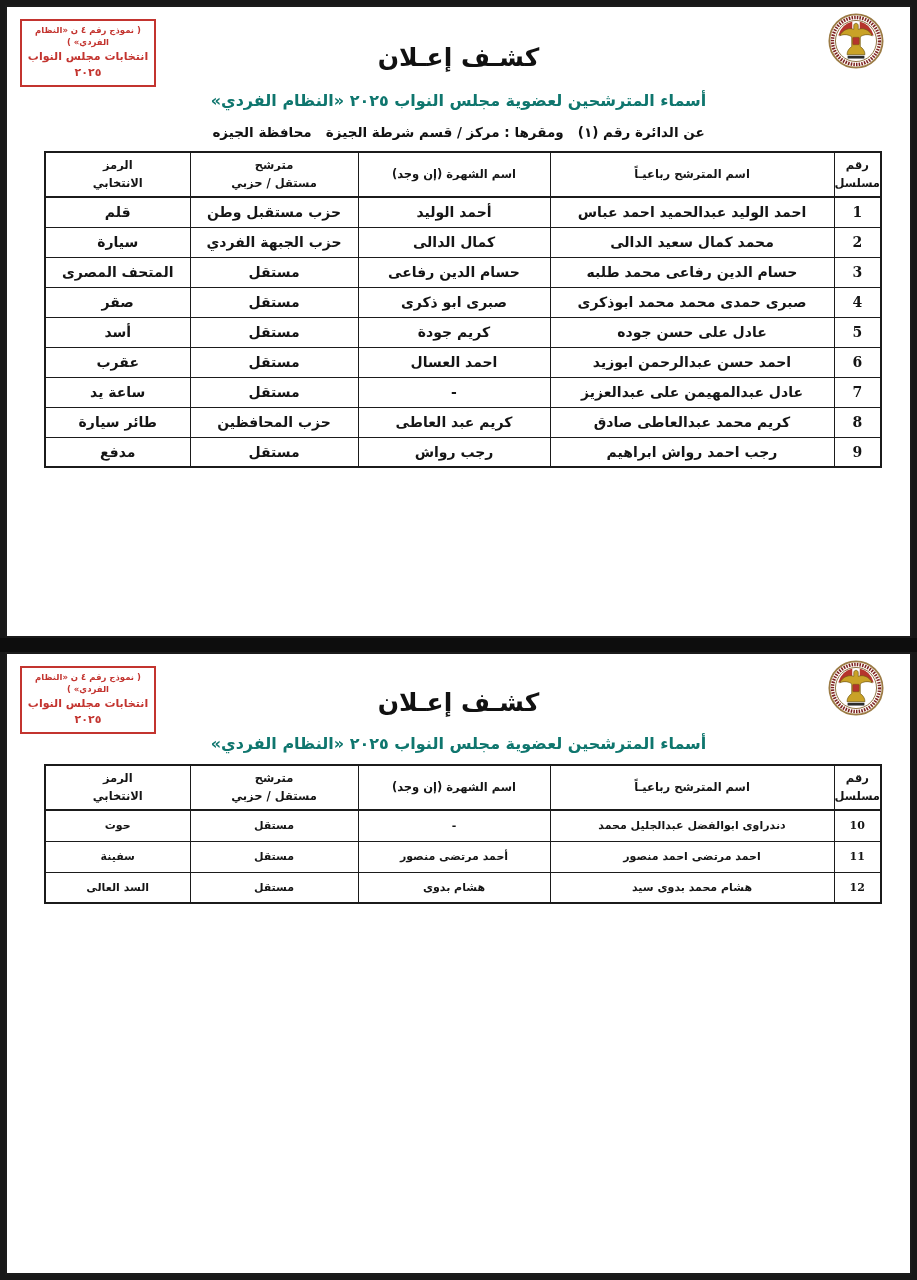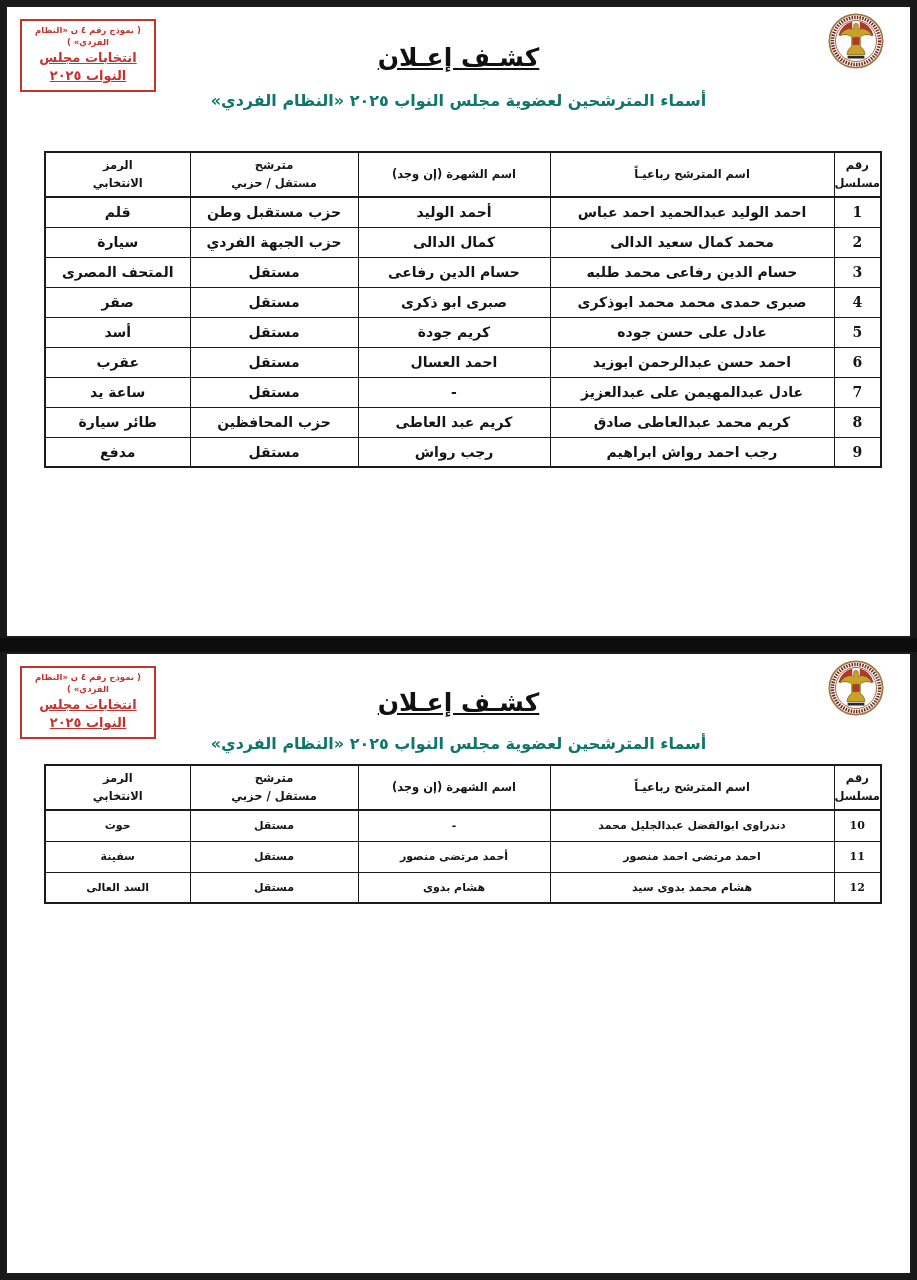--- a/index.html
+++ b/index.html
@@ -25,29 +25,29 @@
   .form-box {
     position:absolute; top:12px; left:13px;
     width:136px;
     border:2px solid #c3342f;
     border-radius:0;
     padding:3px 4px 4px 4px;
     text-align:center;
     direction:rtl;
   }
   .form-box .l1 { display:block; color:#c3342f; font-weight:bold; font-size:8.5px; line-height:1.45; }
-  .form-box .l2 { display:block; color:#c3342f; font-weight:bold; font-size:13px; line-height:1.45;text-decoration:underline; }
+  .form-box .l2 { display:block; color:#c3342f; font-weight:bold; font-size:11px; line-height:1.45; }
   .logo {
     position:absolute; top:6px; right:26px; width:56px; height:56px;
   }
   .doc-title {
     position:absolute; left:0; right:0;
     text-align:center;
     font-size:25px; font-weight:bold; color:#111;
-    direction:rtl; letter-spacing:1px;text-decoration:underline;
+    direction:rtl; letter-spacing:1px;
   }
   #page1 .doc-title { top:36px; }
   #page2 .doc-title { top:34px; }
   .doc-subtitle {
     position:absolute; left:0; right:0;
     text-align:center;
     font-size:16px; font-weight:bold; color:#0f766e;
     direction:rtl;
   }
   #page1 .doc-subtitle { top:84px; }
@@ -111,20 +111,21 @@
       <path d="M11 24 A21 21 0 0 1 26 9 L26 22 Z" fill="#b5342c"></path>
       <path d="M49 24 A21 21 0 0 0 34 9 L34 22 Z" fill="#b5342c"></path>
       <path d="M30 11 C28.6 11 27.6 12.2 27.6 13.4 L27.6 17.5 C22.5 15.5 15.8 17.8 12.5 24.5 C17.6 22.2 22.3 23.2 25.4 25.6 L25.4 36 C22.4 38 20.4 41 20.4 44.6 L39.6 44.6 C39.6 41 37.6 38 34.6 36 L34.6 25.6 C37.7 23.2 42.4 22.2 47.5 24.5 C44.2 17.8 37.5 15.5 32.4 17.5 L32.4 13.4 C32.4 12.2 31.4 11 30 11 Z" fill="#c9a227" stroke="#6b5516" stroke-width="0.7"></path>
       <rect x="26.5" y="26" width="7" height="8" rx="1" fill="#b5342c" stroke="#6b5516" stroke-width="0.5"></rect>
       <rect x="21" y="45.8" width="18" height="3" fill="#2b2b2b"></rect>
     </svg>
   </div>
 
   <div class="doc-title">كشـف إعـلان</div>
   <div class="doc-subtitle">أسماء المترشحين لعضوية مجلس النواب ٢٠٢٥ «النظام الفردي»</div>
+  <div class="district-line">عن الدائرة رقم (١)   ومقرها : مركز / قسم شرطة الجيزة   محافظة الجيزه</div>
 
   <table class="cand">
     <colgroup>
       <col class="c-serial">
         <col class="c-name">
         <col class="c-shohra">
         <col class="c-party">
         <col class="c-symbol">
     </colgroup>
     <thead>

